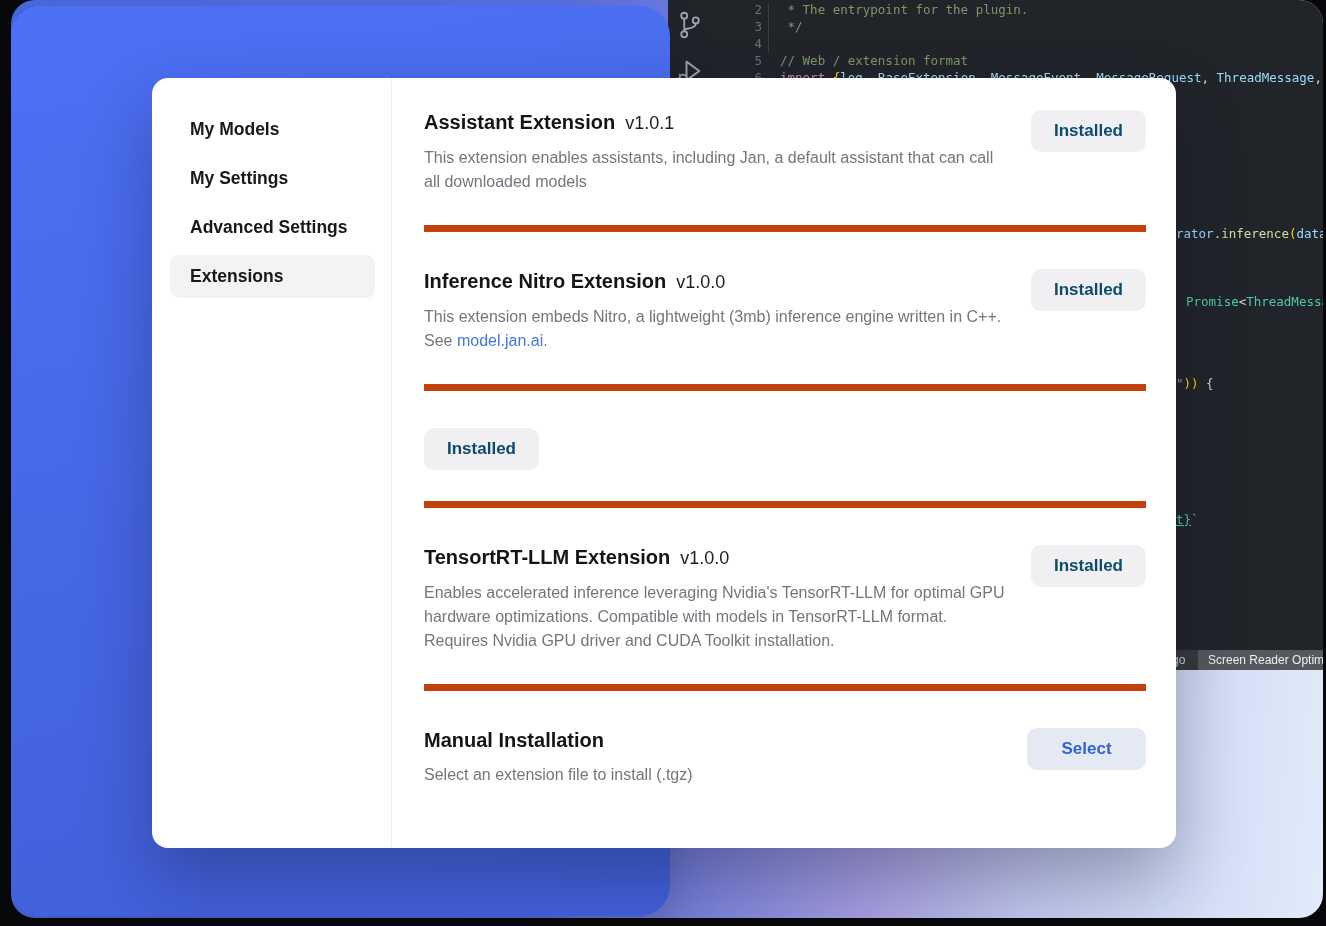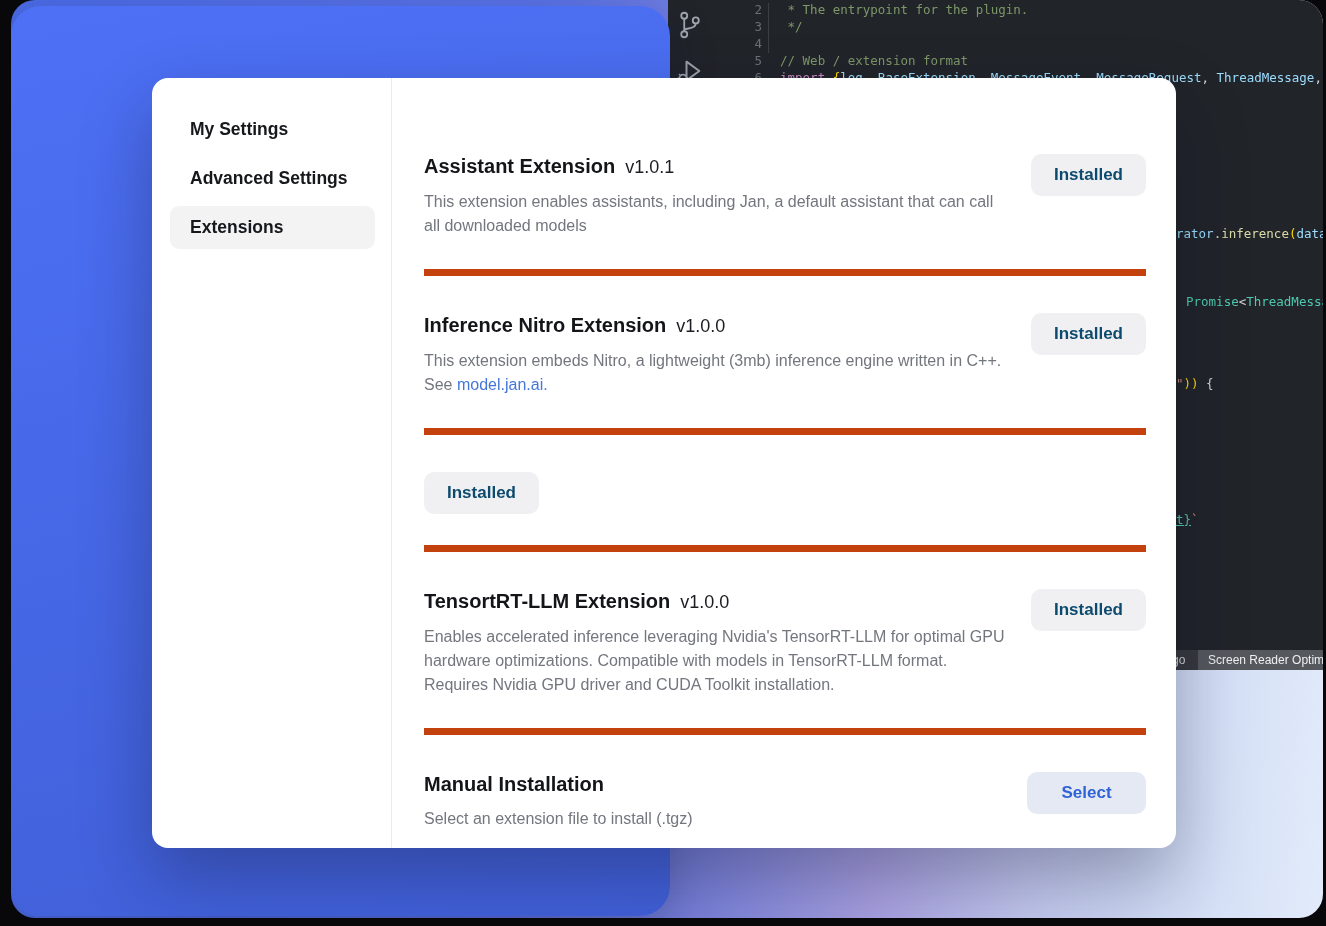--- a/index.html
+++ b/index.html
@@ -72,21 +72,21 @@
     box-shadow:0 30px 70px rgba(15,20,45,.32);
     display:flex;
   }
   .sidebar{width:240px;flex:none;border-right:1px solid #ececee;padding-top:30px;box-sizing:border-box;}
   .side-item{
     margin:0 16px 6px 18px;padding:11px 20px;border-radius:9px;
     font-size:17.5px;font-weight:700;color:#17181b;cursor:default;
   }
   .side-item.selected{background:#f3f3f4;}
 
-  .content{flex:1;padding:30px 30px 0 32px;box-sizing:border-box;margin-top:44px;}
+  .content{flex:1;padding:30px 30px 0 32px;box-sizing:border-box;}
   .entry{display:flex;justify-content:space-between;align-items:flex-start;padding-bottom:31px;}
   .entry.bordered{border-top:7px solid #c2410c;padding-top:35px;}
   .e-title{margin:0;font-size:20px;font-weight:700;color:#141519;line-height:28px;}
   .e-version{font-size:18px;font-weight:400;color:#1c1d22;margin-left:10px;}
   .e-desc{margin-top:9px;font-size:16px;line-height:24px;color:#73767d;max-width:582px;}
   .e-desc.narrow{max-width:535px;}
   .e-link{color:#4476d9;text-decoration:none;}
   .btn{
     border:none;border-radius:10px;font-family:inherit;font-size:17px;font-weight:700;
     padding:11px 0;width:115px;text-align:center;flex:none;margin-top:2px;cursor:pointer;
@@ -148,20 +148,21 @@
       <span class="sb-go">go</span>
       <span class="sb-notice">Screen Reader Optimized</span>
     </div>
   </div>
 
   <div class="blue-window"></div>
 
   <div class="modal">
 
     <div class="sidebar">
+      <div class="side-item">My Models</div>
       <div class="side-item">My Settings</div>
       <div class="side-item">Advanced Settings</div>
       <div class="side-item selected">Extensions</div>
     </div>
 
     <div class="content">
 
       <div class="entry">
         <div>
           <h3 class="e-title"><span>Assistant Extension</span><span class="e-version">v1.0.1</span></h3>

